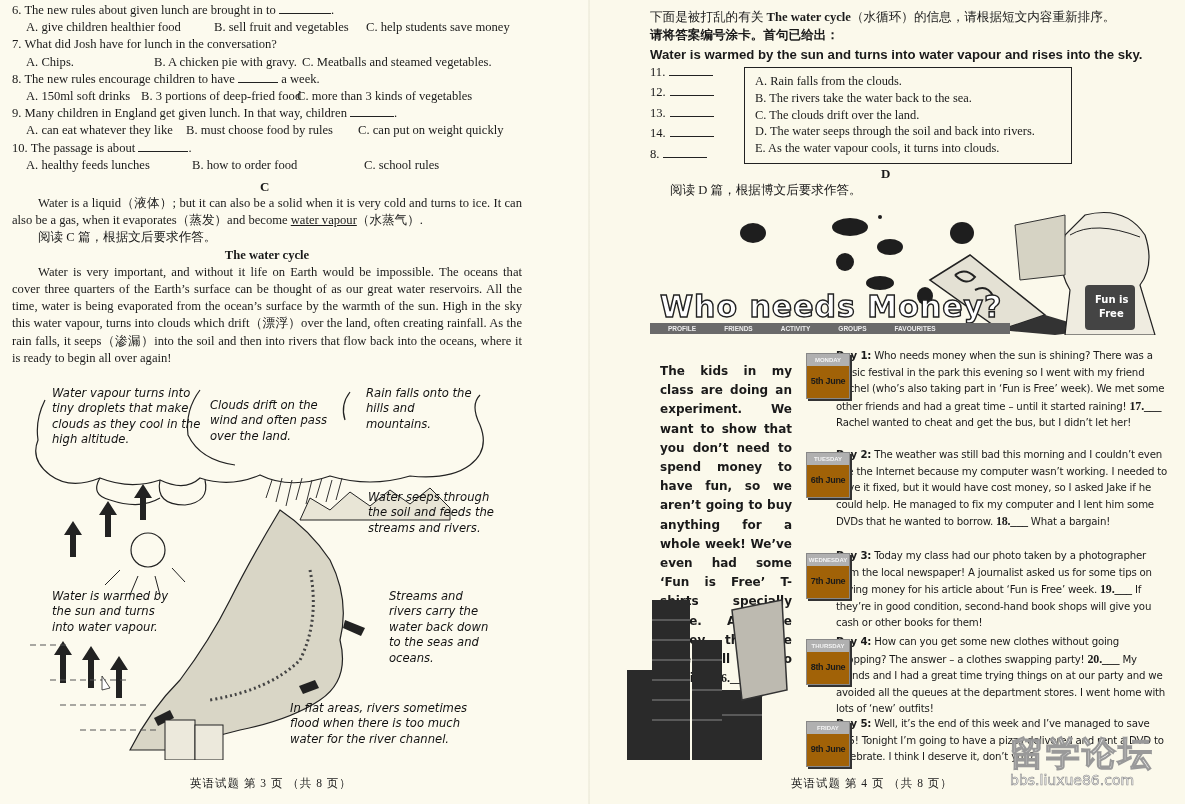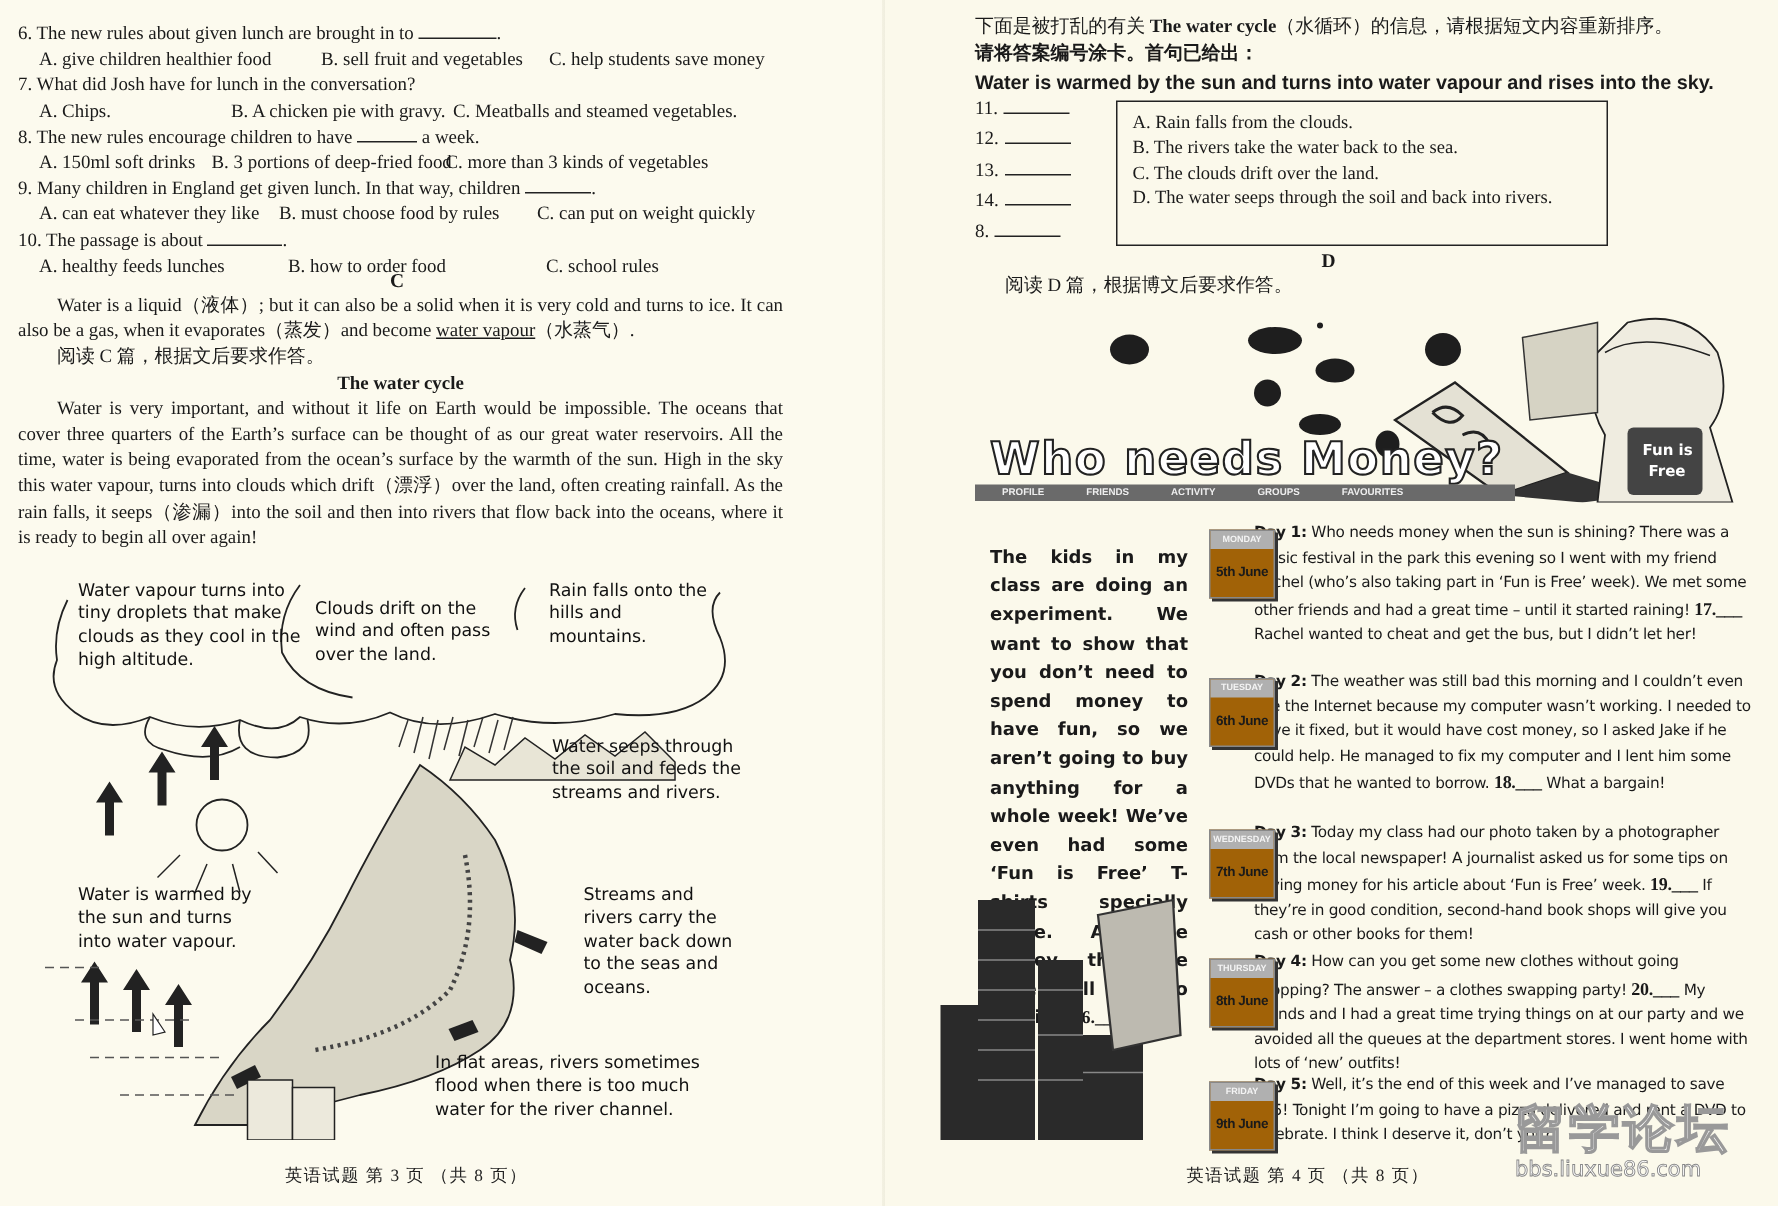--- a/index.html
+++ b/index.html
@@ -12,35 +12,35 @@
   }
   .page { position: absolute; top: 0; height: 804px; }
   .page-left { left: 0; width: 590px; background: #fcfaee; }
   .page-right { left: 590px; width: 595px; background: #fbf9eb; }
   .fold {
     position: absolute; left: 588px; top: 0; width: 10px; height: 804px;
     background: linear-gradient(to right, #f3f1e2, #ebe9da 50%, #f6f4e5);
   }
 
   
-  .q-block { position: absolute; left: 12px; top: 14px; width: 560px; font-size: 12.6px; line-height: 17.2px; }
+  .q-block { position: absolute; left: 12px; top: 2px; width: 560px; font-size: 12.6px; line-height: 17.2px; }
   .q-line { white-space: nowrap; }
   .opts { display: flex; padding-left: 14px; white-space: nowrap; }
   .opts span { display: inline-block; }
   .blank { display: inline-block; border-bottom: 1px solid #222; height: 12px; vertical-align: baseline; }
   .sec-letter { position: absolute; font-weight: bold; font-size: 13px; }
   .passage { position: absolute; left: 12px; width: 510px; font-size: 12.6px; line-height: 17.2px; text-align: justify; }
   .indent { text-indent: 26px; }
   .center-title { text-align: center; font-weight: bold; }
   .underline { text-decoration: underline; }
 
   .diagram { position: absolute; left: 10px; top: 380px; width: 500px; height: 380px; }
   .diag-text {
     position: absolute; font-family: "DejaVu Sans", sans-serif; font-size: 11.6px;
-    line-height: 15.4px; color: #111;
+    line-height: 15.4px; color: #111; font-style: italic;
   }
   .footer { position: absolute; font-size: 11.5px; letter-spacing: 1px; color: #222; }
 
   
   .instr { position: absolute; left: 650px; top: 8px; width: 520px; font-size: 12.6px; line-height: 18px; }
   .bold-sans { font-family: "Liberation Sans", sans-serif; font-weight: bold; font-size: 13.2px; }
   .answer-lines { position: absolute; left: 650px; top: 62px; font-size: 12.6px; line-height: 20.4px; }
   .answer-lines .blank { width: 44px; margin-left: 4px; }
   .options-box {
     position: absolute; left: 744px; top: 67px; width: 328px; height: 97px;
@@ -234,20 +234,21 @@
   <div><span>13.</span><span class="blank"></span></div>
   <div><span>14.</span><span class="blank"></span></div>
   <div><span>8.</span><span class="blank"></span></div>
 </div>
 
 <div class="options-box">
   <div>A. Rain falls from the clouds.</div>
   <div>B. The rivers take the water back to the sea.</div>
   <div>C. The clouds drift over the land.</div>
   <div>D. The water seeps through the soil and back into rivers.</div>
+  <div>E. As the water vapour cools, it turns into clouds.</div>
 </div>
 
 <div class="sec-letter" style="left:881px; top:166px;">D</div>
 <div style="position:absolute; left:670px; top:182px; font-size:12.6px;">阅读 D 篇，根据博文后要求作答。</div>
 
 <svg class="banner" viewBox="0 0 545 130">
   <g fill="#1e1e1e">
     <ellipse cx="128" cy="28" rx="13" ry="10"></ellipse>
     <ellipse cx="225" cy="22" rx="18" ry="9"></ellipse>
     <ellipse cx="265" cy="42" rx="13" ry="8"></ellipse>

